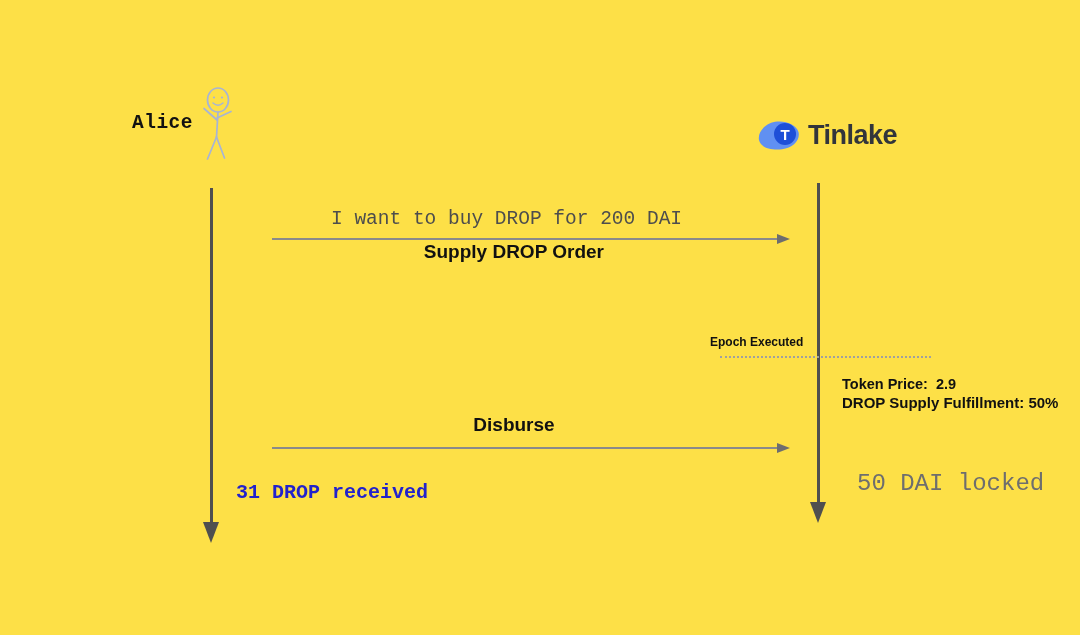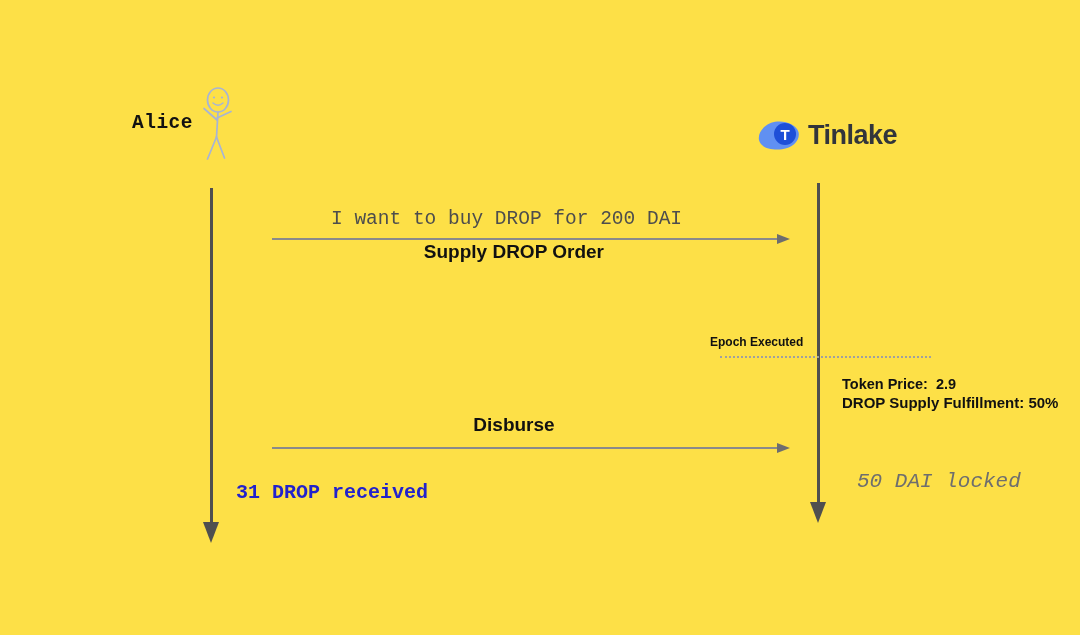--- a/index.html
+++ b/index.html
@@ -100,24 +100,23 @@
   .locked-1 {
     left: 845px; top: 216px;
     font-family: "Liberation Mono", "DejaVu Sans Mono", monospace;
     font-size: 19.5px;
     color: #6e6e6e;
     white-space: pre;
   }
   .locked-2 {
     left: 857px; top: 470px;
     font-family: "Liberation Mono", "DejaVu Sans Mono", monospace;
-    font-size: 21px;
+    font-size: 24px;
     color: #6e6e6e;
     white-space: pre;
-    font-style: italic;
   }
   .epoch-label {
     left: 668px; top: 335px;
     font-size: 12px;
     font-weight: bold;
     color: #111111;
     margin-left: 42px;
   }
   .epoch-dotted {
     left: 720px; top: 356px;

